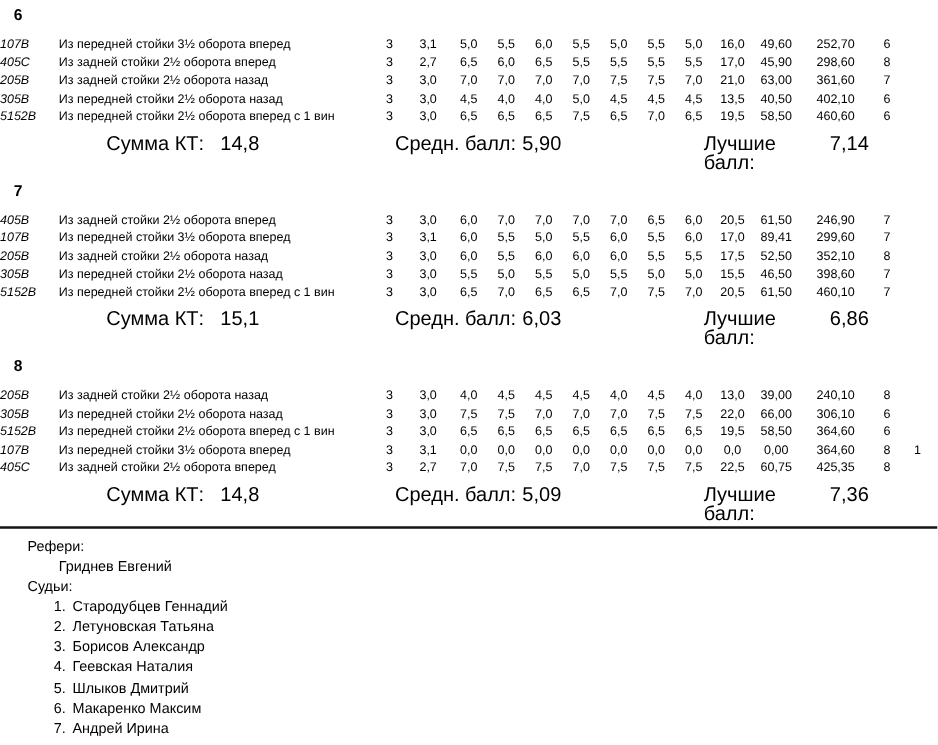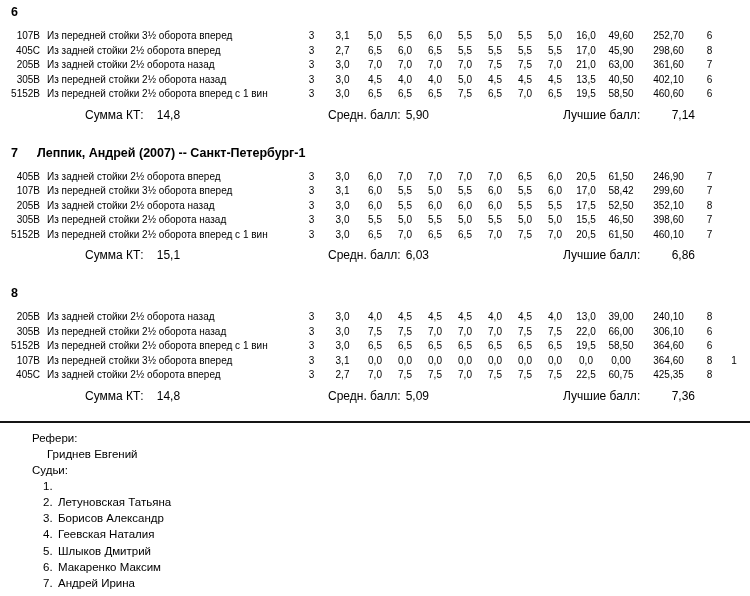--- a/index.html
+++ b/index.html
@@ -15,37 +15,37 @@
   .sec-num{width:37px;padding-left:11px;box-sizing:border-box;}
 
   
   .dive-rows{margin-top:9px;}
   .dive-row{
     display:grid;
     grid-template-columns:40px 258px 27px 35px repeat(7,30px) 32px 38px 57px 25px 24px;
     height:14.5px;align-items:center;font-size:10px;line-height:14.5px;
   }
   .c{white-space:nowrap;}
-  .code{text-align:right;}
+  .code{text-align:left;font-style:italic;}
   .desc{padding-left:7px;box-sizing:border-box;}
   .hcol,.dd,.j,.rank,.flag{text-align:center;}
   .sum,.pts,.total{text-align:center;}
 
   
-  .summary{position:relative;margin-top:6px;height:15px;font-size:12px;line-height:15px;}
+  .summary{position:relative;margin-top:6px;height:15px;font-size:16px;line-height:15px;}
   .sum-kt{position:absolute;left:85px;display:flex;gap:13px;}
-  .avg{position:absolute;left:328px;display:flex;gap:5px;}
+  .avg{position:absolute;left:316px;display:flex;gap:5px;}
   .best{position:absolute;left:563px;width:132px;display:flex;justify-content:space-between;gap:25px;}
 
   .section + .section{margin-top:23px;}
 
   
   .separator{margin-top:17px;border-top:2px solid #151515;width:750px;}
   .officials{margin-top:7px;font-size:11.5px;}
-  .off-label{padding-left:32px;line-height:16px;}
+  .off-label{padding-left:22px;line-height:16px;}
   .referee-name{padding-left:47px;line-height:16px;}
   .judge-item{display:flex;padding-left:43px;line-height:16.3px;}
   .judge-num{width:15px;}
 </style>
 </head>
 <body>
 
 <div class="page">
 
   <div class="section">
@@ -156,21 +156,20 @@
       <span class="best">
         <span>Лучшие балл:</span>
         <span>7,14</span>
       </span>
     </div>
   </div>
 
   <div class="section">
     <div class="section-header">
       <span class="sec-num">7</span>
-      <span>Леппик, Андрей (2007) -- Санкт-Петербург-1</span>
     </div>
     <div class="dive-rows">
         <div class="dive-row">
     <span class="c code">405B</span>
     <span class="c desc">Из задней стойки 2½ оборота вперед</span>
     <span class="c hcol">3</span>
     <span class="c dd">3,0</span>
     <span class="c j">6,0</span>
     <span class="c j">7,0</span>
     <span class="c j">7,0</span>
@@ -190,21 +189,21 @@
     <span class="c hcol">3</span>
     <span class="c dd">3,1</span>
     <span class="c j">6,0</span>
     <span class="c j">5,5</span>
     <span class="c j">5,0</span>
     <span class="c j">5,5</span>
     <span class="c j">6,0</span>
     <span class="c j">5,5</span>
     <span class="c j">6,0</span>
     <span class="c sum">17,0</span>
-    <span class="c pts">58,42</span>
+    <span class="c pts">89,41</span>
     <span class="c total">299,60</span>
     <span class="c rank">7</span>
     <span class="c flag"></span>
   </div>
         <div class="dive-row">
     <span class="c code">205B</span>
     <span class="c desc">Из задней стойки 2½ оборота назад</span>
     <span class="c hcol">3</span>
     <span class="c dd">3,0</span>
     <span class="c j">6,0</span>
@@ -387,20 +386,21 @@
 
   <div class="separator"></div>
 
   <div class="officials">
     <div class="off-label">Рефери:</div>
     <div class="referee-name">Гриднев Евгений</div>
     <div class="off-label">Судьи:</div>
     <div id="judges-list">
         <div class="judge-item">
     <span class="judge-num">1.</span>
+    <span>Стародубцев Геннадий</span>
   </div>
         <div class="judge-item">
     <span class="judge-num">2.</span>
     <span>Летуновская Татьяна</span>
   </div>
         <div class="judge-item">
     <span class="judge-num">3.</span>
     <span>Борисов Александр</span>
   </div>
         <div class="judge-item">

